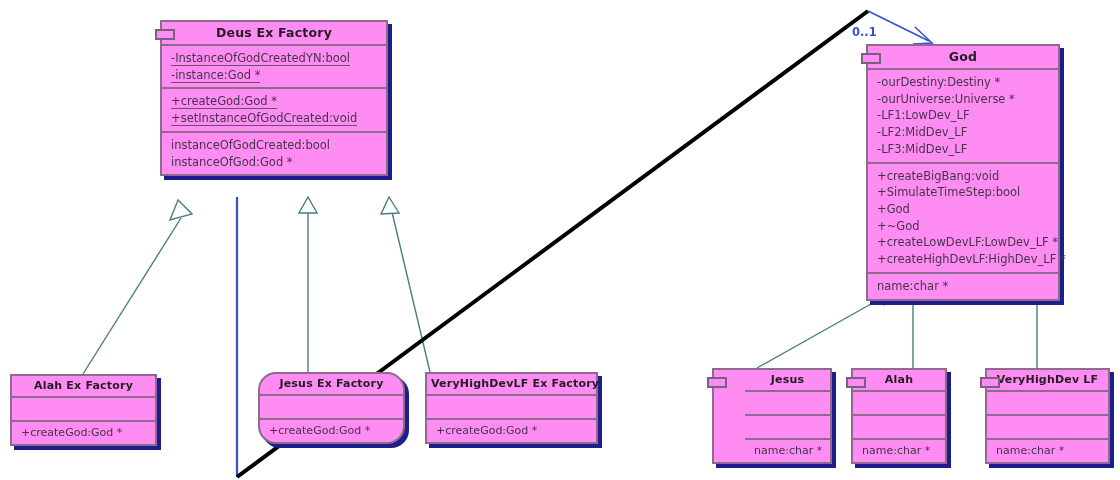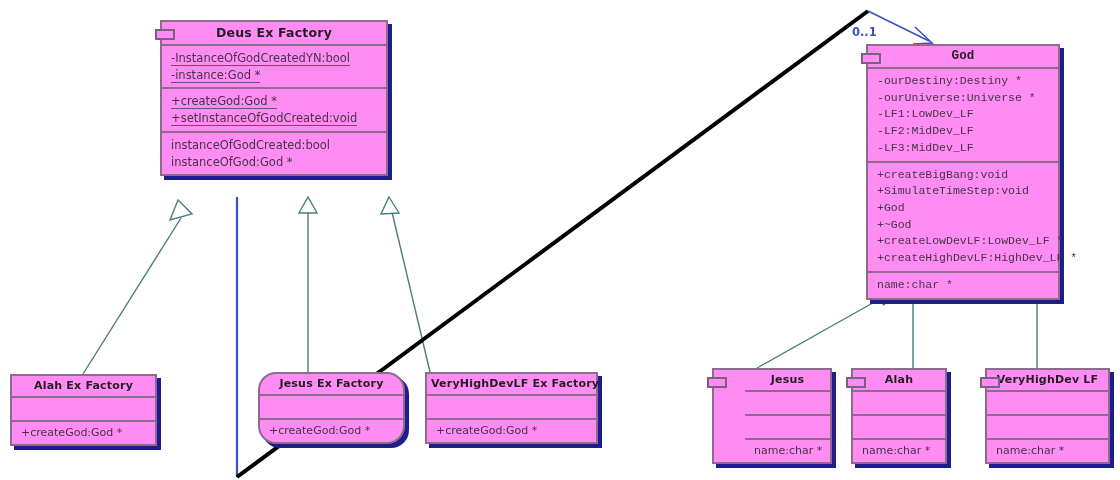--- a/index.html
+++ b/index.html
@@ -126,33 +126,33 @@
     <div class="compartment">
       <div class="row u"><span>+createGod:God *</span></div>
       <div class="row u"><span>+setInstanceOfGodCreated:void</span></div>
     </div>
     <div class="compartment">
       <div class="row">instanceOfGodCreated:bool</div>
       <div class="row">instanceOfGod:God *</div>
     </div>
   </div>
 
-  <div class="uml big" id="cls-god" style="left:866px;top:44px;width:194px;font-family:Liberation Mono, monospace;">
+  <div class="uml big" id="cls-god" style="left:866px;top:44px;width:194px;">
     <div class="tab"></div>
     <div class="title">God</div>
     <div class="compartment">
       <div class="row">-ourDestiny:Destiny *</div>
       <div class="row">-ourUniverse:Universe *</div>
       <div class="row">-LF1:LowDev_LF</div>
       <div class="row">-LF2:MidDev_LF</div>
       <div class="row">-LF3:MidDev_LF</div>
     </div>
     <div class="compartment">
       <div class="row">+createBigBang:void</div>
-      <div class="row">+SimulateTimeStep:void</div>
+      <div class="row">+SimulateTimeStep:bool</div>
       <div class="row">+God</div>
       <div class="row">+~God</div>
       <div class="row">+createLowDevLF:LowDev_LF *</div>
       <div class="row">+createHighDevLF:HighDev_LF *</div>
     </div>
     <div class="compartment">
       <div class="row">name:char *</div>
     </div>
   </div>
 

